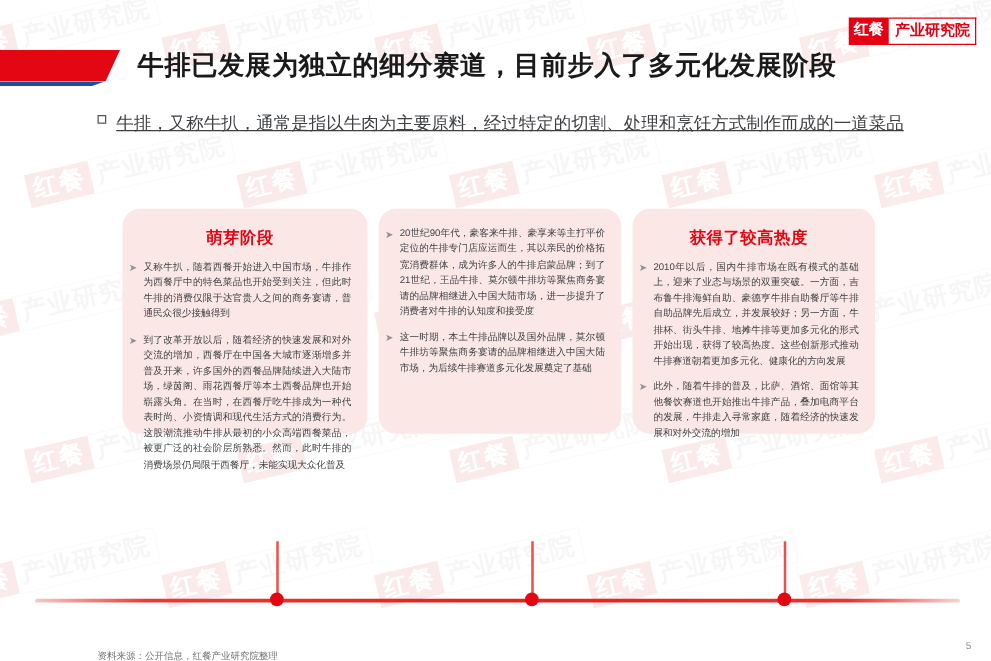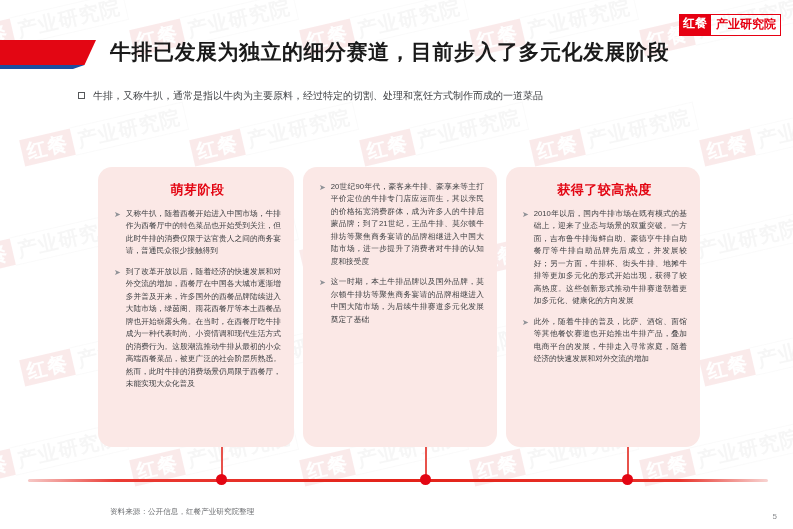--- a/index.html
+++ b/index.html
@@ -115,41 +115,42 @@
     margin-bottom:9px;
   }
   .sq{
     width:7px; height:7px;
     border:1.4px solid #55575a;
     margin-top:4px;
     margin-right:8px;
     flex:0 0 auto;
   }
   .intro-txt{
-    font-size:10px;
+    font-size:14px;
     line-height:1.55;
     color:#3d3f42;
     text-align:justify;
+    text-decoration:underline;
   }
 
   
   .cards{
     position:absolute;
     top:167px; left:0;
     width:793px;
     height:252px;
     z-index:3;
   }
   .card{
     position:absolute;
     top:0;
-    height:280px;
+    height:180px;
     background:#fbe8e6;
     border-radius:14px;
-    padding:14px 13px 10px 16px;
+    padding:14px 13px 10px 5px;
   }
   .card-1{ left:98px;  width:196px; }
   .card-2{ left:303px; width:194px; }
   .card-3{ left:506px; width:194px; }
 
   .card-title{
     text-align:center;
     font-size:13px;
     font-weight:bold;
     color:#e30613;
@@ -200,25 +201,24 @@
     position:absolute;
     width:1.5px;
     background:#e8524b;
     top:-44px;
     height:44px;
   }
 
   
   .source{
     position:absolute;
-    left:78px; top:507px;
+    left:78px; top:520px;
     font-size:7.6px;
     color:#6e7073;
     z-index:4;
-    margin-left:32px;
   }
   .pagenum{
     position:absolute;
     right:16px; bottom:8px;
     font-size:8px;
     color:#8a8c8f;
     z-index:4;
   }
 </style>
 </head>

